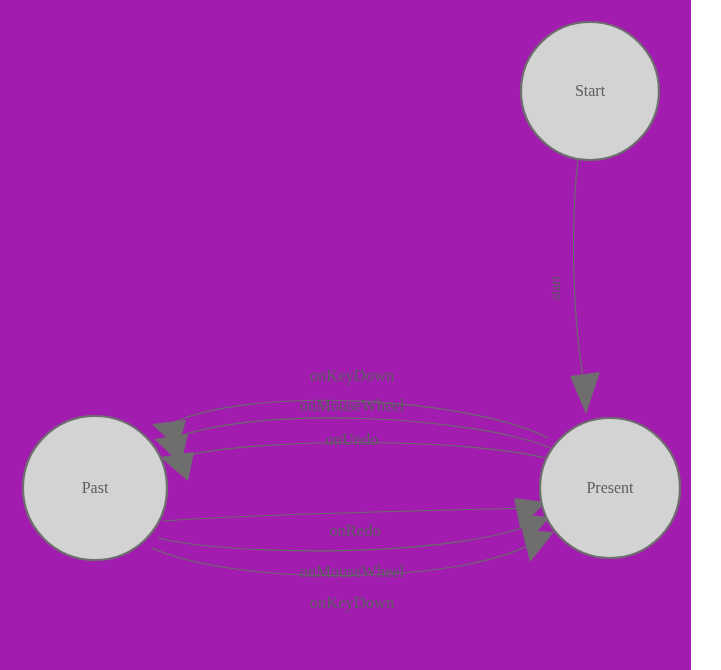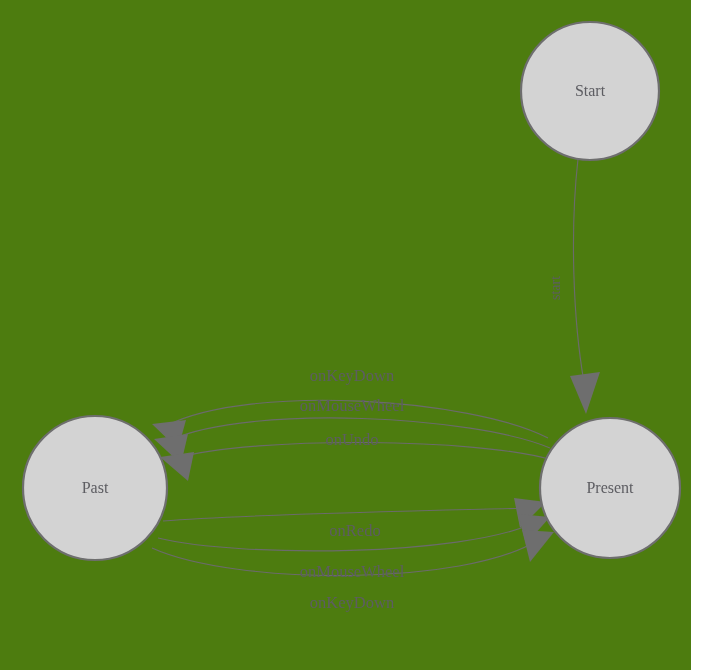--- a/index.html
+++ b/index.html
@@ -11,21 +11,21 @@
   body {
     width: 721px;
     height: 670px;
     overflow: hidden;
     font-family: "Liberation Serif", "DejaVu Serif", serif;
   }
   #diagram-root {
     position: relative;
     width: 691px;
     height: 670px;
-    background: #4d7c0f;
+    background: #a21caf;
   }
   svg#graph {
     display: block;
     width: 721px;
     height: 670px;
   }
   .node-circle {
     fill: #d3d3d3;
     stroke: #6e6e6e;
     stroke-width: 2.2;

